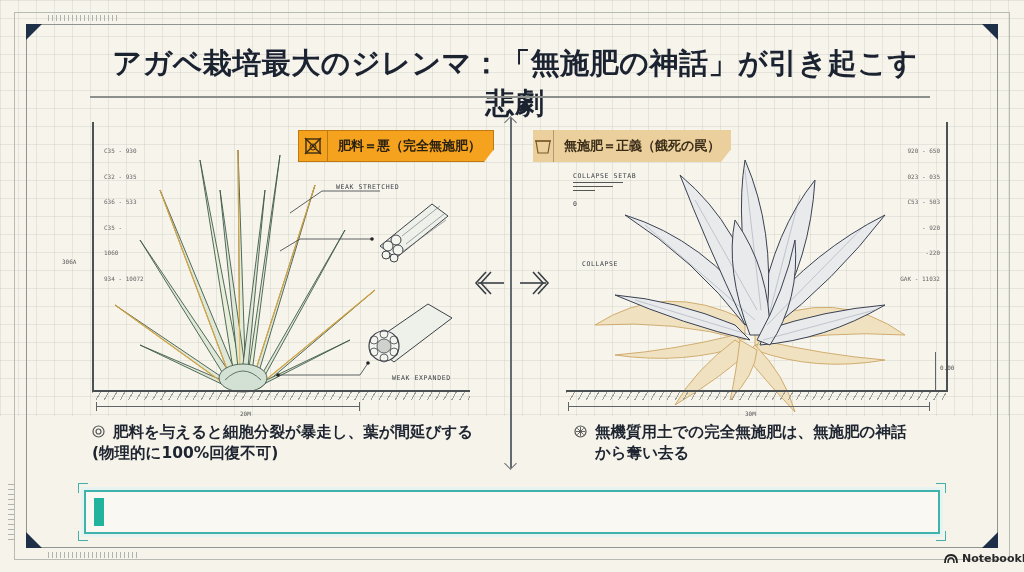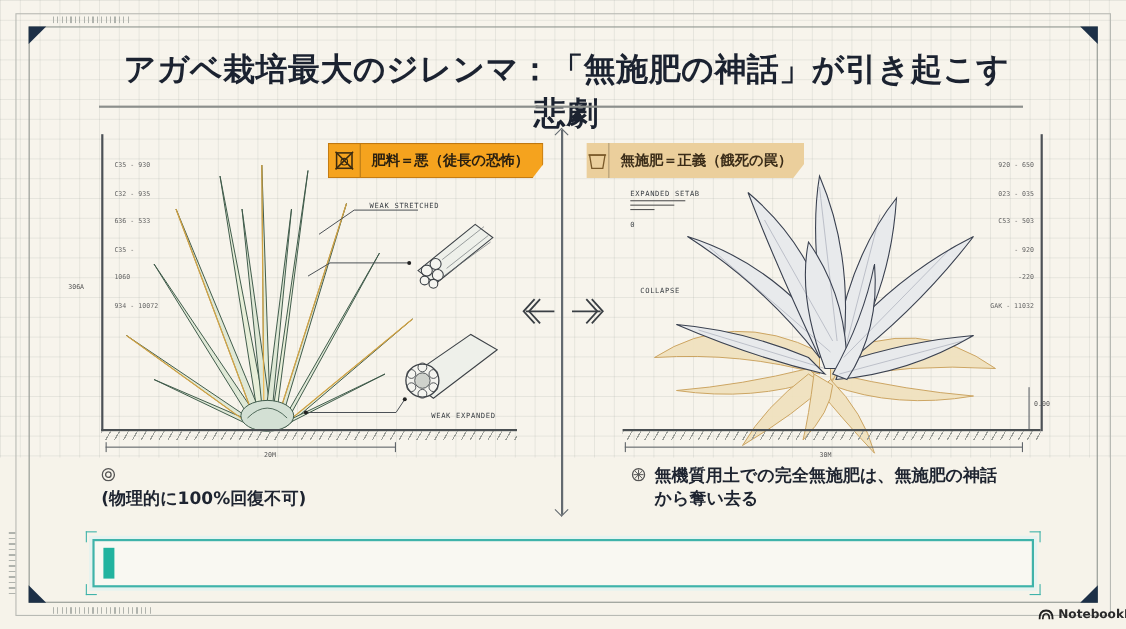--- a/index.html
+++ b/index.html
@@ -117,21 +117,21 @@
 
     <div class="tag bad">
       <span class="tag-icon">
         <svg width="20" height="20" viewBox="0 0 20 20">
           <rect x="3" y="3" width="14" height="14" fill="none" stroke="#3a2a10" stroke-width="1.4"></rect>
           <line x1="2" y1="2" x2="18" y2="18" stroke="#3a2a10" stroke-width="1.4"></line>
           <line x1="18" y1="2" x2="2" y2="18" stroke="#3a2a10" stroke-width="1.4"></line>
           <circle cx="10" cy="11" r="3" fill="none" stroke="#3a2a10" stroke-width="1"></circle>
         </svg>
       </span>
-      <span class="tag-label">肥料＝悪（徒長の恐怖）</span>
+      <span class="tag-label">肥料＝悪（完全無施肥）</span>
     </div>
 
     <svg style="position:absolute; left:100px; top:130px;" width="290" height="265" viewBox="0 0 290 265">
       <g stroke="#3f5a4a" stroke-width="0.9" fill="#dfe8d6">
         <path d="M140 258 L138 20 L146 258 Z" fill="#e3ecd9"></path>
         <path d="M136 258 L100 30 L144 258 Z" fill="#e8efd9"></path>
         <path d="M146 258 L180 25 L150 258 Z" fill="#e8efd9"></path>
         <path d="M134 258 L60 60 L142 258 Z"></path>
         <path d="M150 258 L215 55 L154 258 Z"></path>
         <path d="M132 258 L40 110 L140 258 Z"></path>
@@ -195,21 +195,21 @@
     <div class="dim-line" style="left:96px; top:406px; width:264px;"></div>
     <div class="dim-label" style="left:240px; top:410px;">20M</div>
 
     <div class="caption" style="left:92px; top:422px; width:420px;">
       <div>
         <span class="bullet">
           <svg width="13" height="13" viewBox="0 0 13 13">
               <circle cx="6.5" cy="6.5" r="5.5" fill="none" stroke="#555" stroke-width="1.2"></circle>
               <circle cx="6.5" cy="6.5" r="2.5" fill="none" stroke="#555" stroke-width="1.2"></circle>
             </svg>
-        </span>
+        </span><span>肥料を与えると細胞分裂が暴走し、葉が間延びする</span>
       </div>
       <div style="padding-left:0;">(物理的に100%回復不可)</div>
     </div>
   </section>
 
   <div class="divider-v"></div>
   <svg class="arrow-icon" style="left:472px;" viewBox="0 0 34 26">
     <path d="M14 2 L4 13 L14 24 M19 2 L9 13 L19 24" fill="none" stroke="#3a3f44" stroke-width="1.6"></path>
     <line x1="6" y1="13" x2="32" y2="13" stroke="#3a3f44" stroke-width="1.6"></line>
   </svg>
@@ -233,21 +233,21 @@
     <div class="tag good">
       <span class="tag-icon">
         <svg width="20" height="20" viewBox="0 0 20 20">
           <path d="M3 5 L17 5 L15 17 L5 17 Z" fill="none" stroke="#7a5a2a" stroke-width="1.2"></path>
           <line x1="2" y1="5" x2="18" y2="5" stroke="#7a5a2a" stroke-width="1.4"></line>
         </svg>
       </span>
       <span class="tag-label">無施肥＝正義（餓死の罠）</span>
     </div>
 
-    <div class="callout" style="left:573px; top:172px;">EXPANDED SETAB</div>
+    <div class="callout" style="left:573px; top:172px;">COLLAPSE SETAB</div>
     <div style="position:absolute; left:573px; top:182px; width:50px; height:1px; background:#555;"></div>
     <div style="position:absolute; left:573px; top:186px; width:40px; height:1px; background:#555;"></div>
     <div style="position:absolute; left:573px; top:190px; width:22px; height:1px; background:#555;"></div>
     <div class="callout" style="left:573px; top:200px;">0</div>
     <div class="callout" style="left:582px; top:260px;">COLLAPSE</div>
 
     <svg style="position:absolute; left:585px; top:150px;" width="330" height="270" viewBox="0 0 330 270">
       <g fill="#f0e2bf" stroke="#c9a05a" stroke-width="0.9" opacity="0.95">
         <path d="M160 170 Q80 130 10 175 Q90 170 160 190 Z"></path>
         <path d="M170 175 Q250 135 320 185 Q240 180 170 195 Z"></path>

